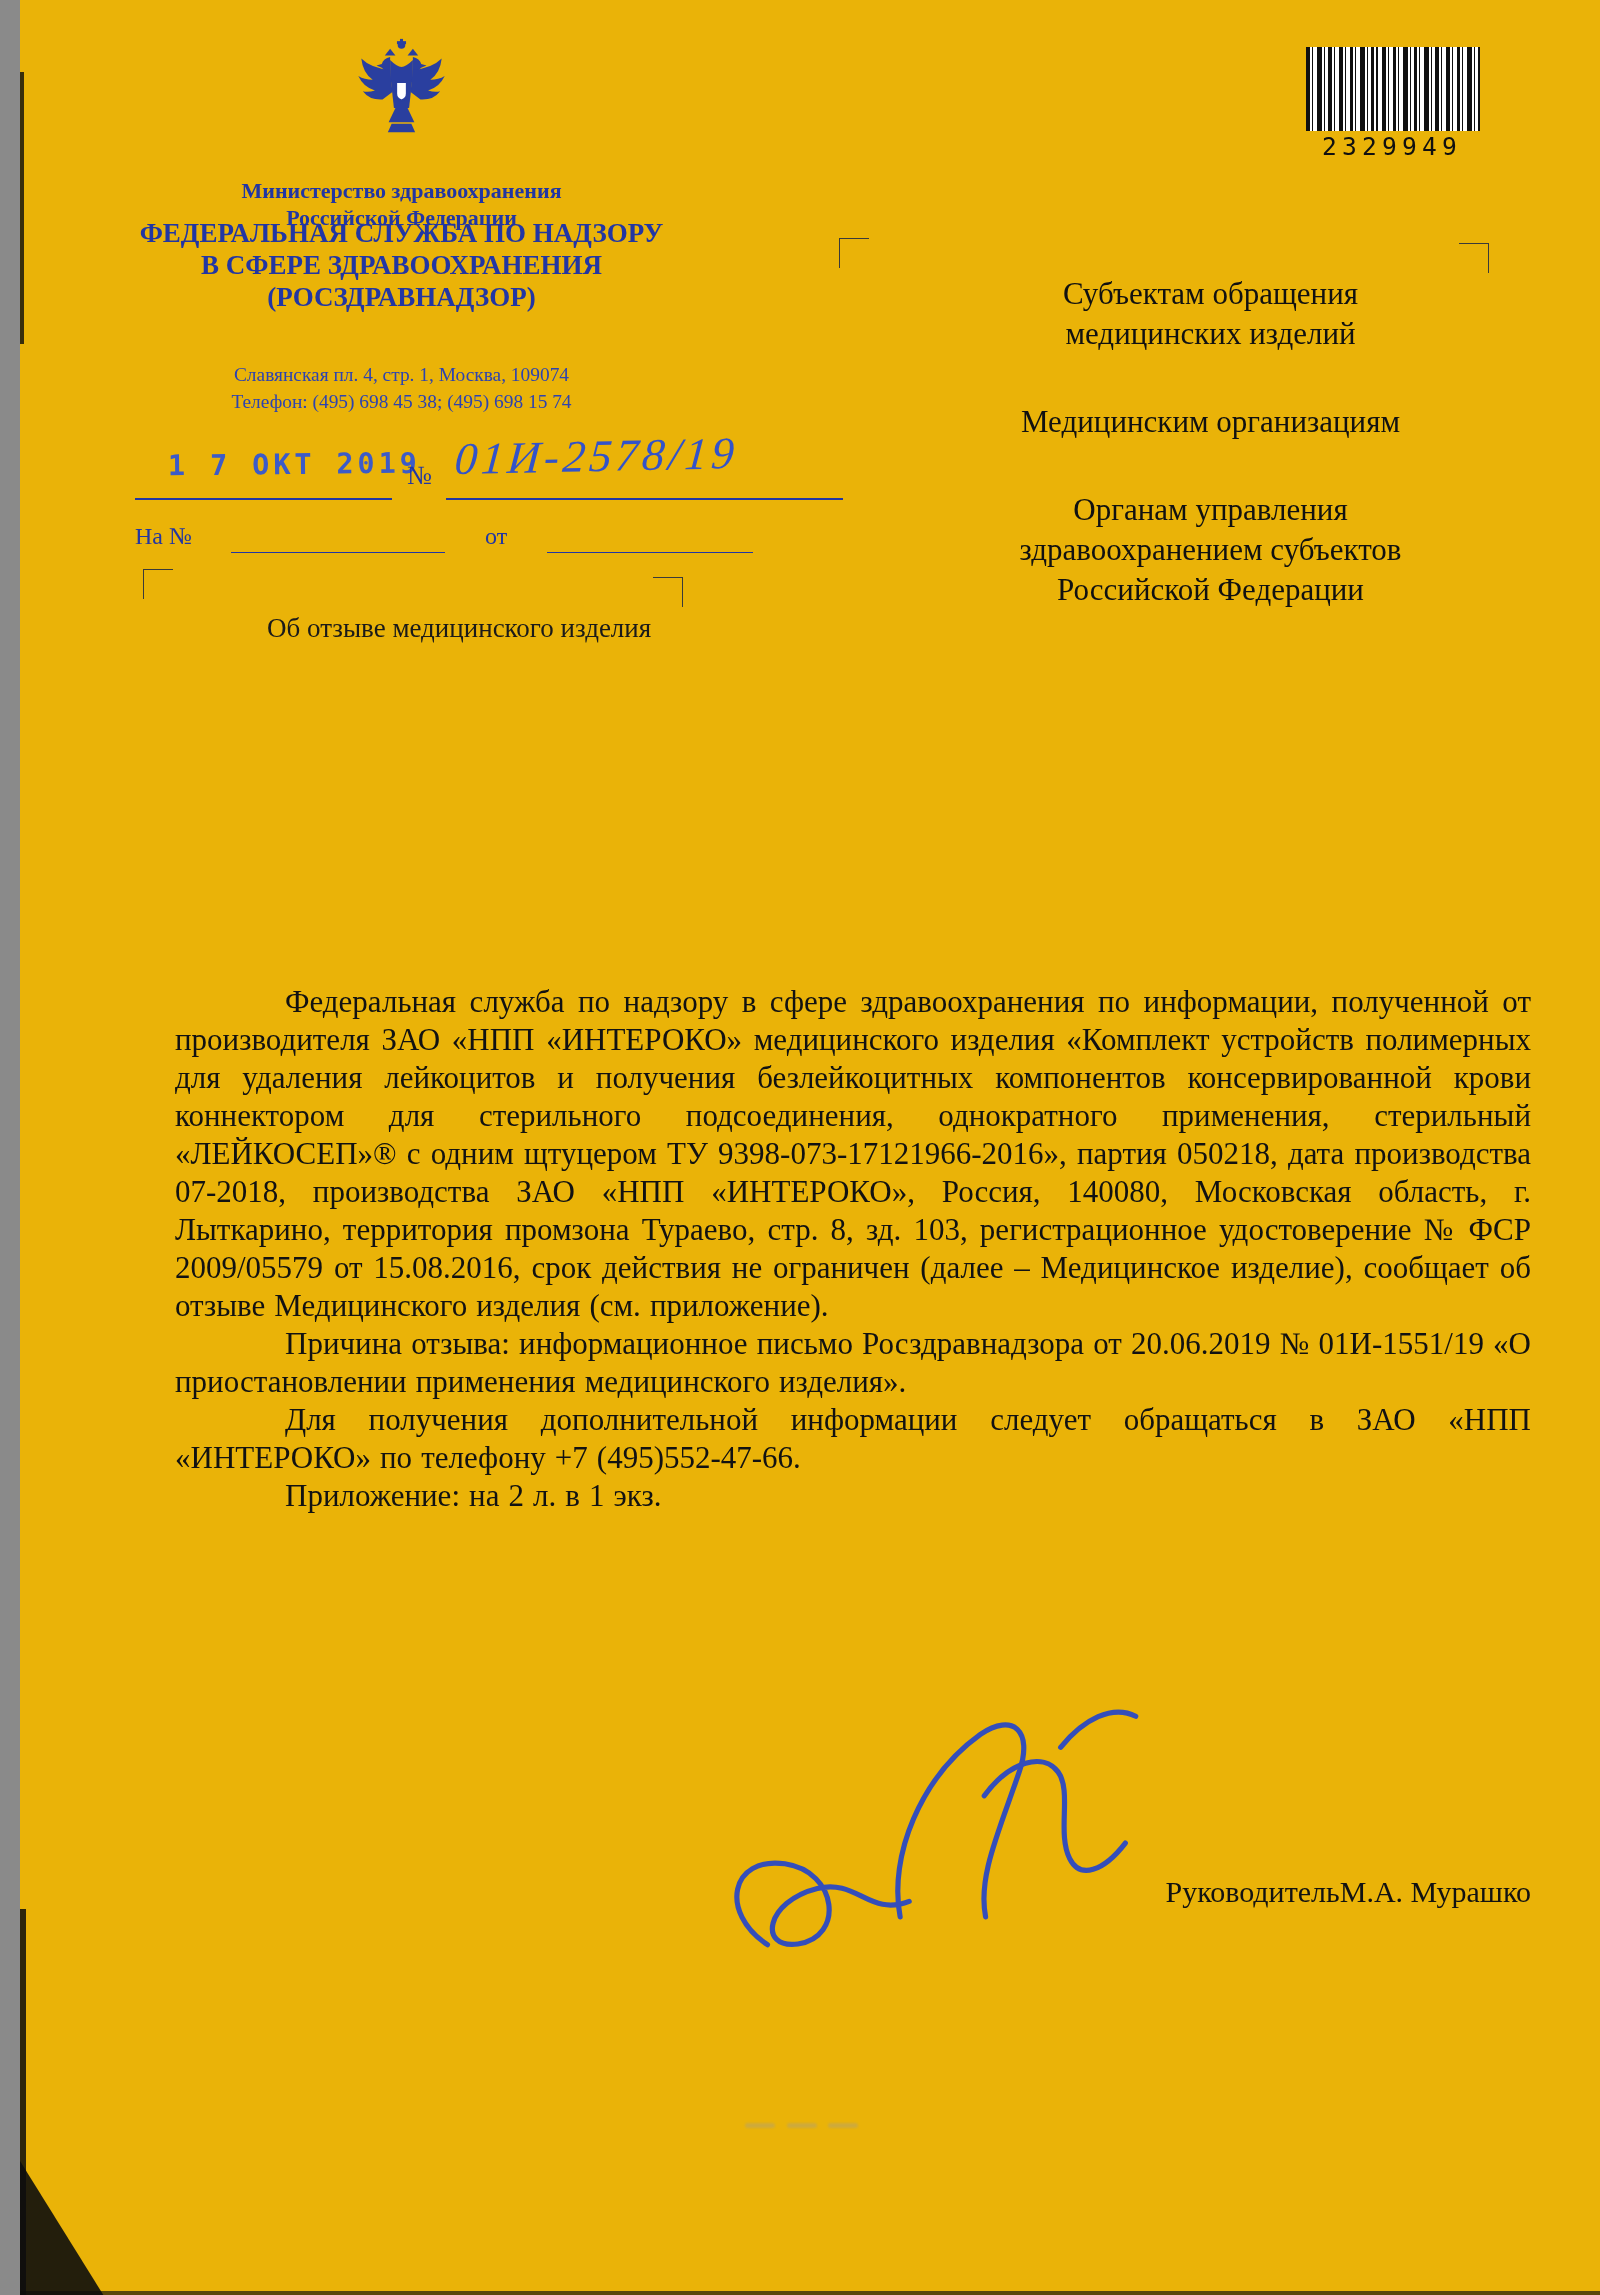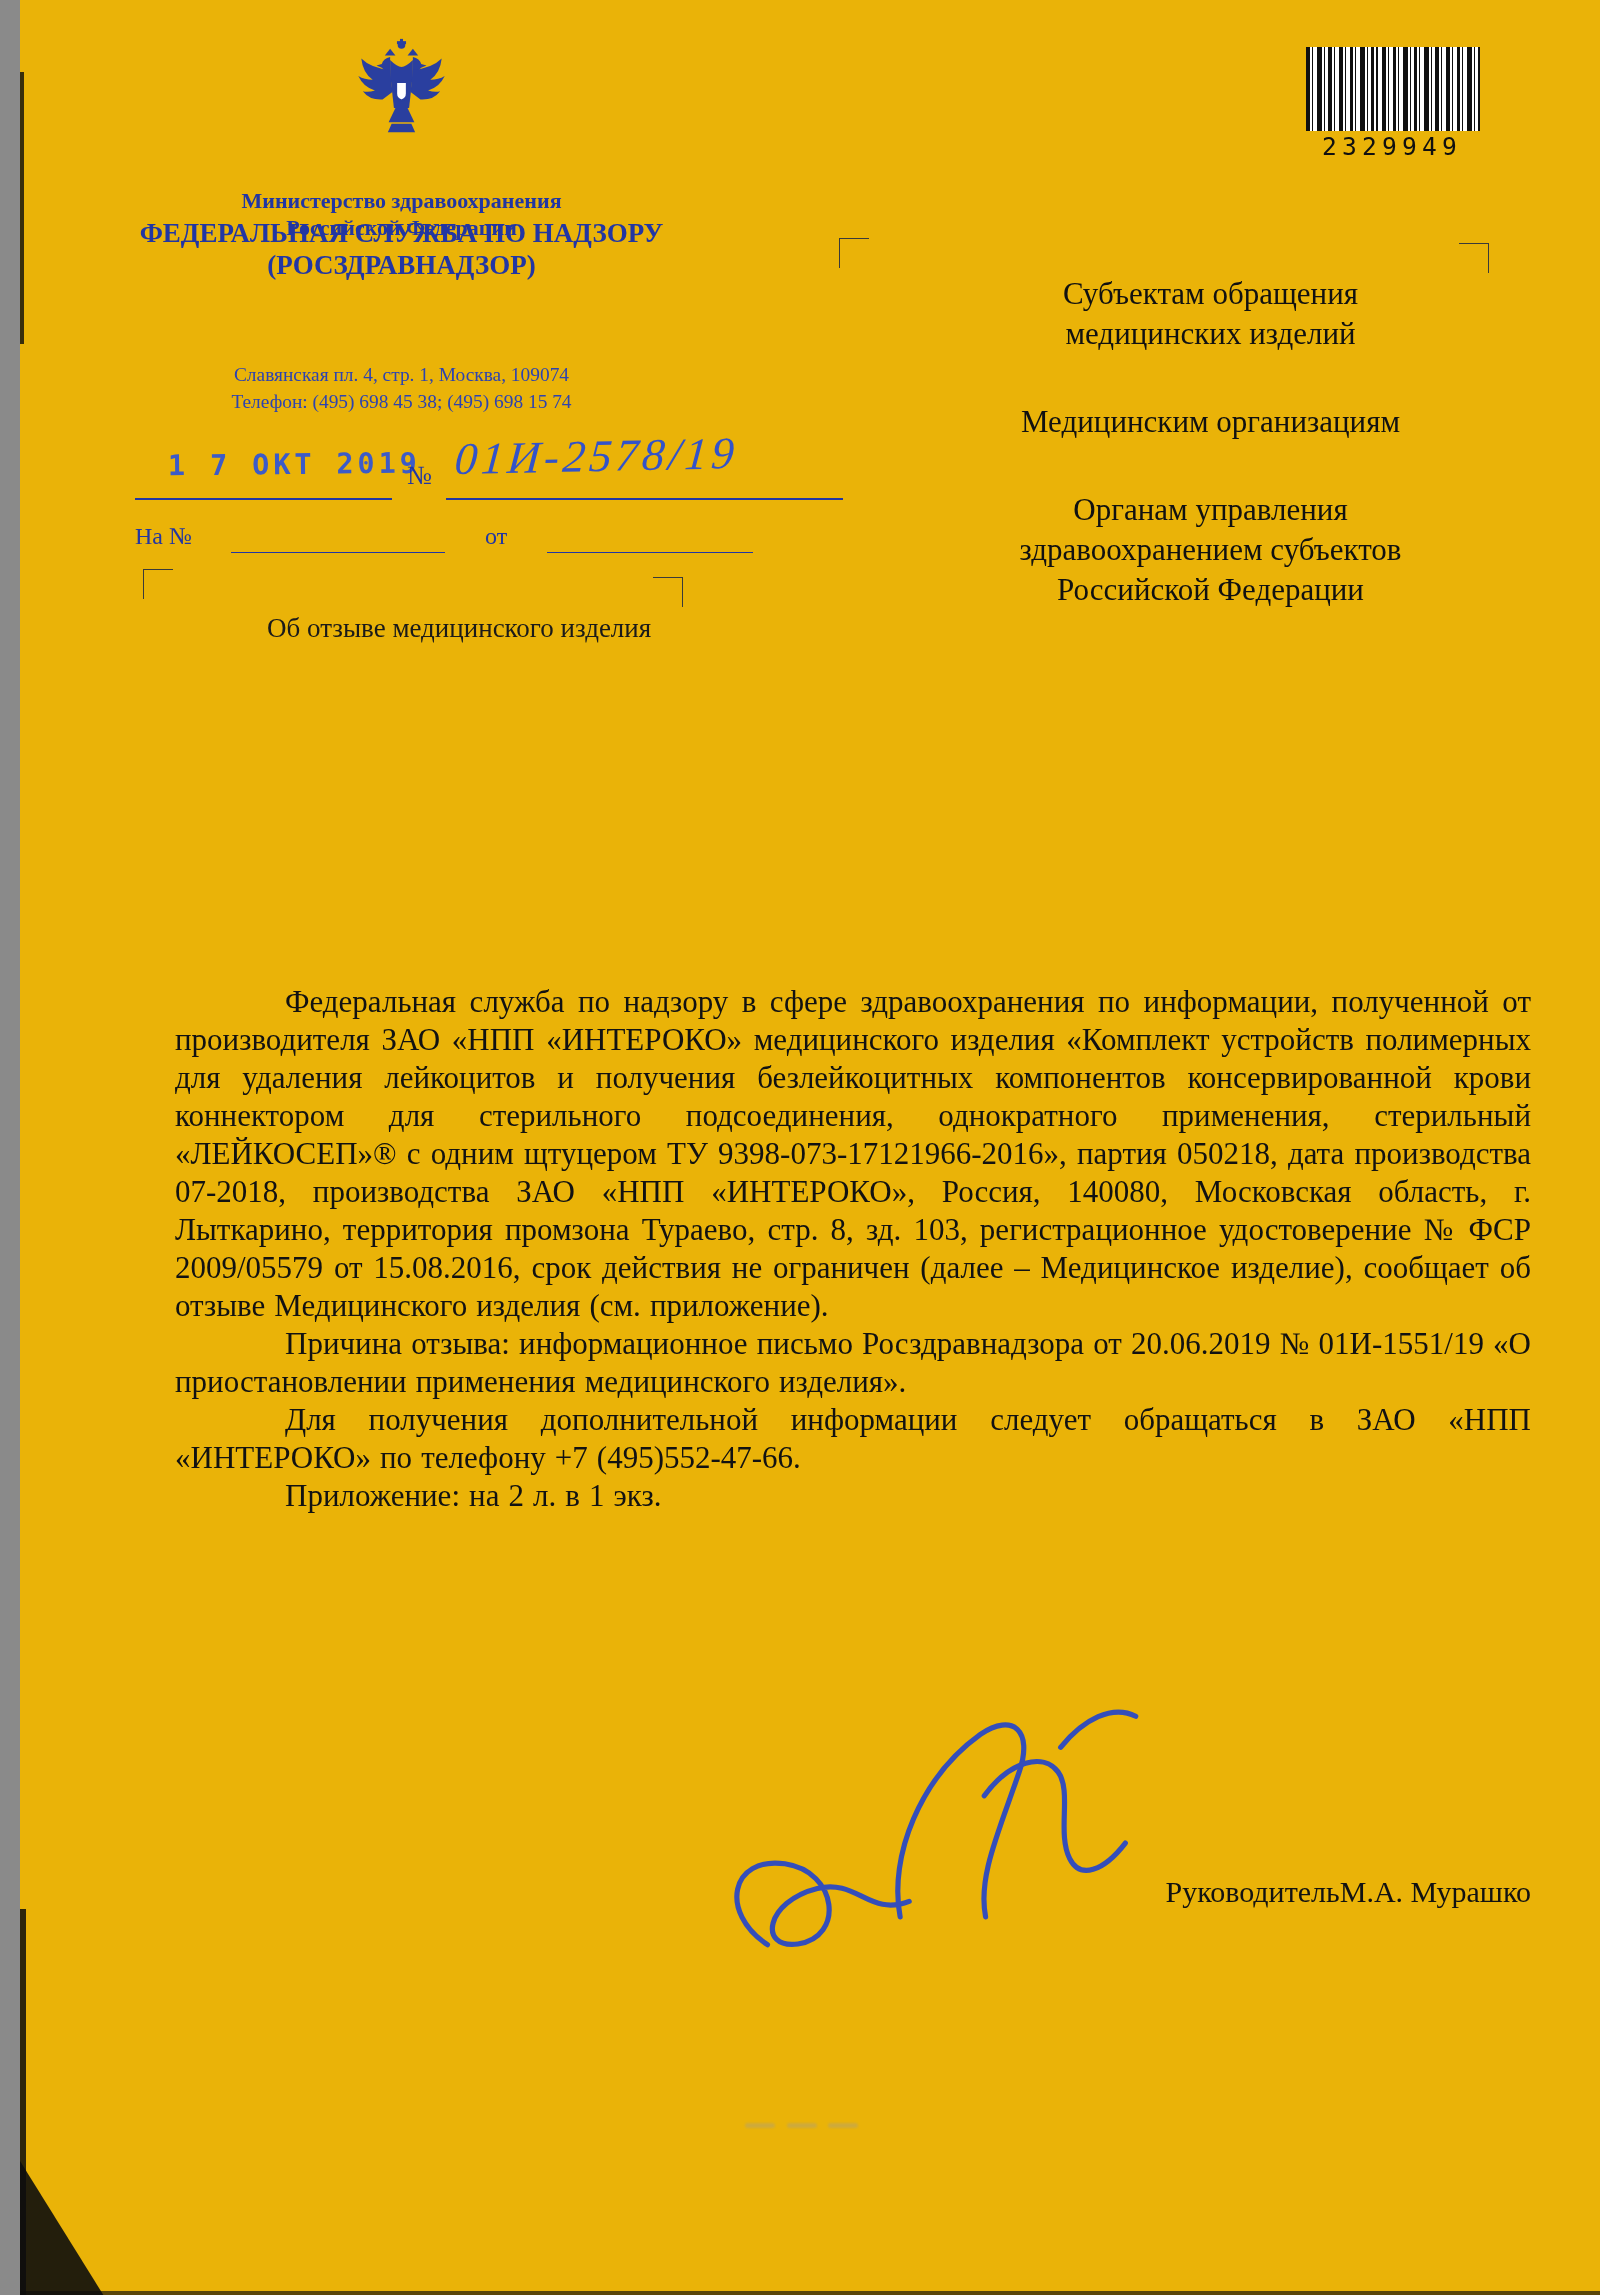--- a/index.html
+++ b/index.html
@@ -35,21 +35,21 @@
   }
   .barcode .num{
     margin-top:1.3px;text-align:center;
     font-family:"DejaVu Sans Mono", monospace;
     font-size:24.6px;letter-spacing:5.2px;color:#101010;
   }
   
   .emblem{position:absolute;left:336px;top:38px;width:91px;height:114px;}
   
   .lh{position:absolute;left:84px;width:595px;text-align:center;}
-  .lh-ministry{top:188px;font-weight:bold;font-size:22px;line-height:26.5px;color:#2236a3;}
+  .lh-ministry{top:178px;font-weight:bold;font-size:22px;line-height:26.5px;color:#2236a3;}
   .lh-service{top:217px;font-weight:bold;font-size:27px;line-height:32px;color:#2236a3;}
   .lh-contacts{top:362px;font-size:19.4px;line-height:26.5px;color:#2d43b0;}
   
   .stamp-date{
     position:absolute;left:148px;top:448px;
     font-family:"DejaVu Sans Mono", monospace;font-weight:bold;
     font-size:28.5px;letter-spacing:3.9px;color:#3c5bc8;
     transform:rotate(-0.6deg);
   }
   .no-sign{position:absolute;left:387px;top:461px;font-size:26px;color:#2236a3;}
@@ -129,20 +129,21 @@
       </g>
     </svg>
   </div>
 
   <div class="lh lh-ministry">
     <div>Министерство здравоохранения</div>
     <div>Российской Федерации</div>
   </div>
   <div class="lh lh-service">
     <div>ФЕДЕРАЛЬНАЯ СЛУЖБА ПО НАДЗОРУ</div>
+    <div>В СФЕРЕ ЗДРАВООХРАНЕНИЯ</div>
     <div>(РОСЗДРАВНАДЗОР)</div>
   </div>
   <div class="lh lh-contacts">
     <div>Славянская пл. 4, стр. 1, Москва, 109074</div>
     <div>Телефон: (495) 698 45 38; (495) 698 15 74</div>
   </div>
 
   <div class="stamp-date">1 7 ОКТ 2019</div>
   <div class="no-sign">№</div>
   <div class="hand-number">01И-2578/19</div>

